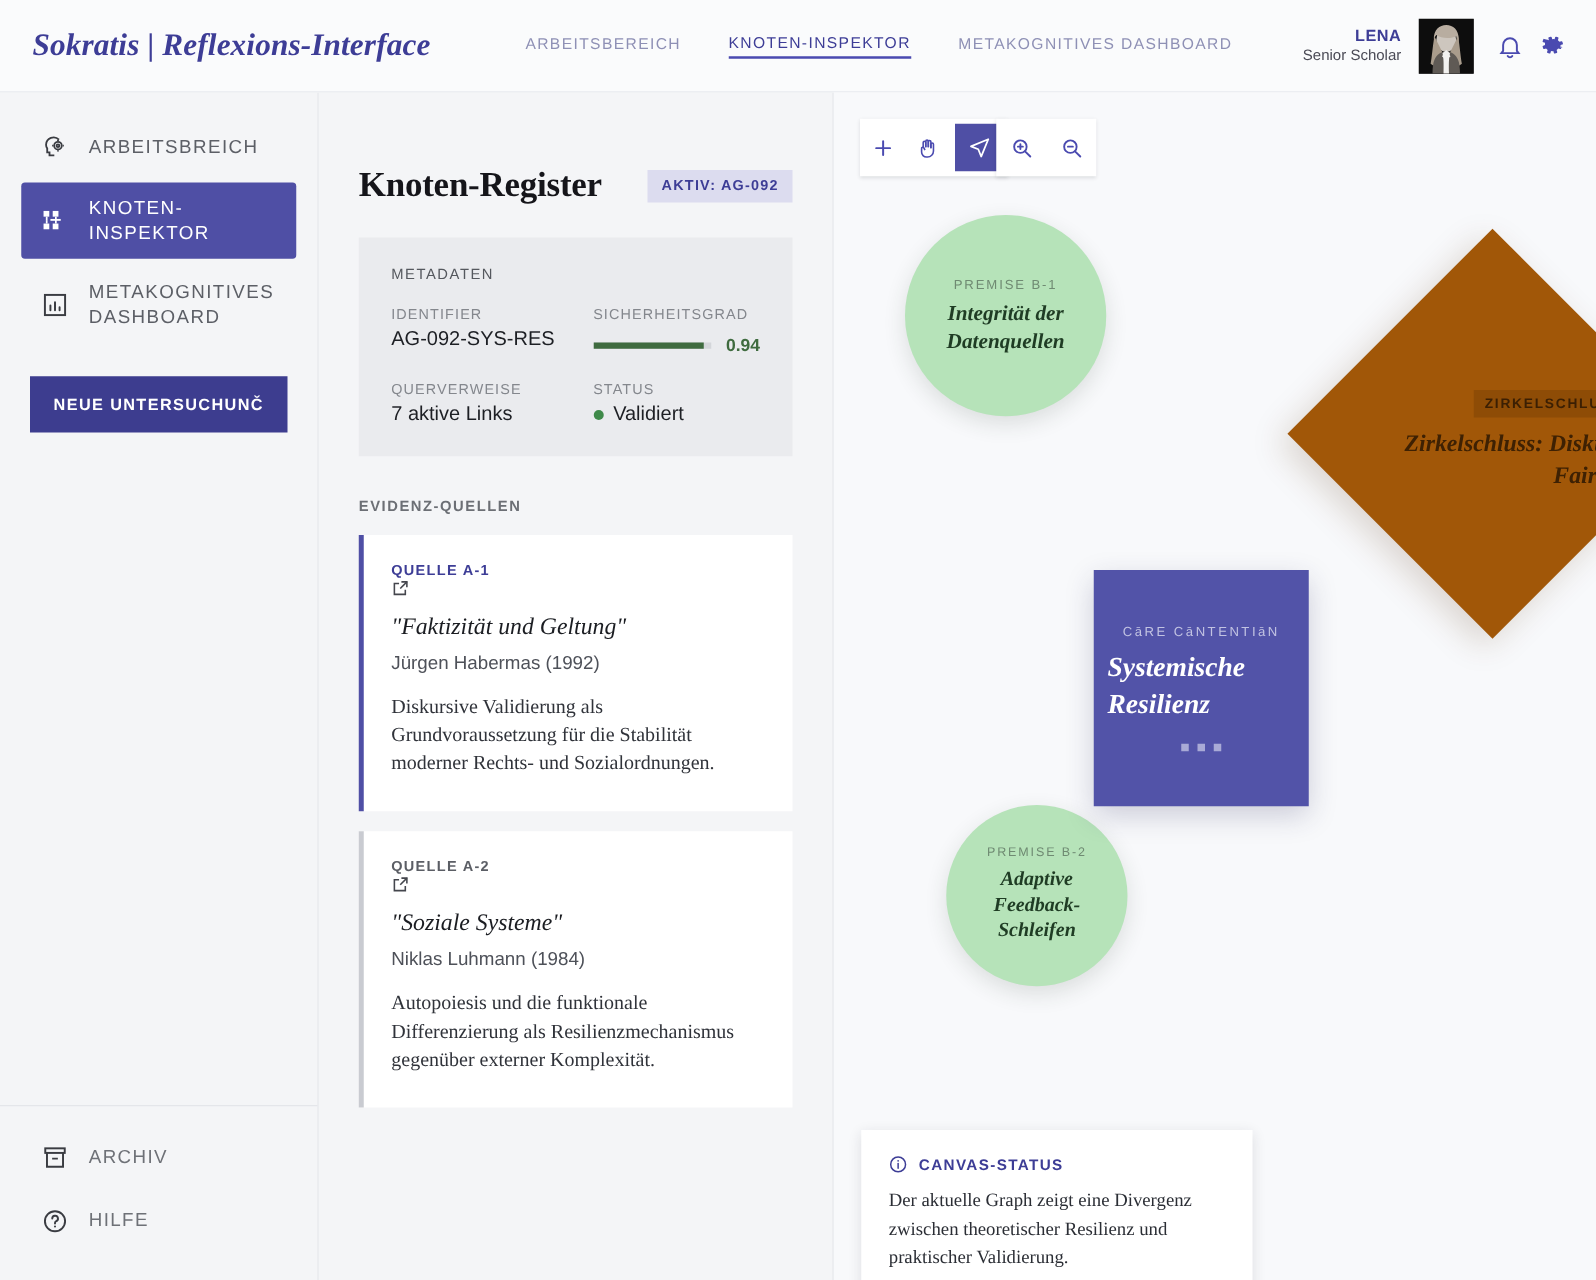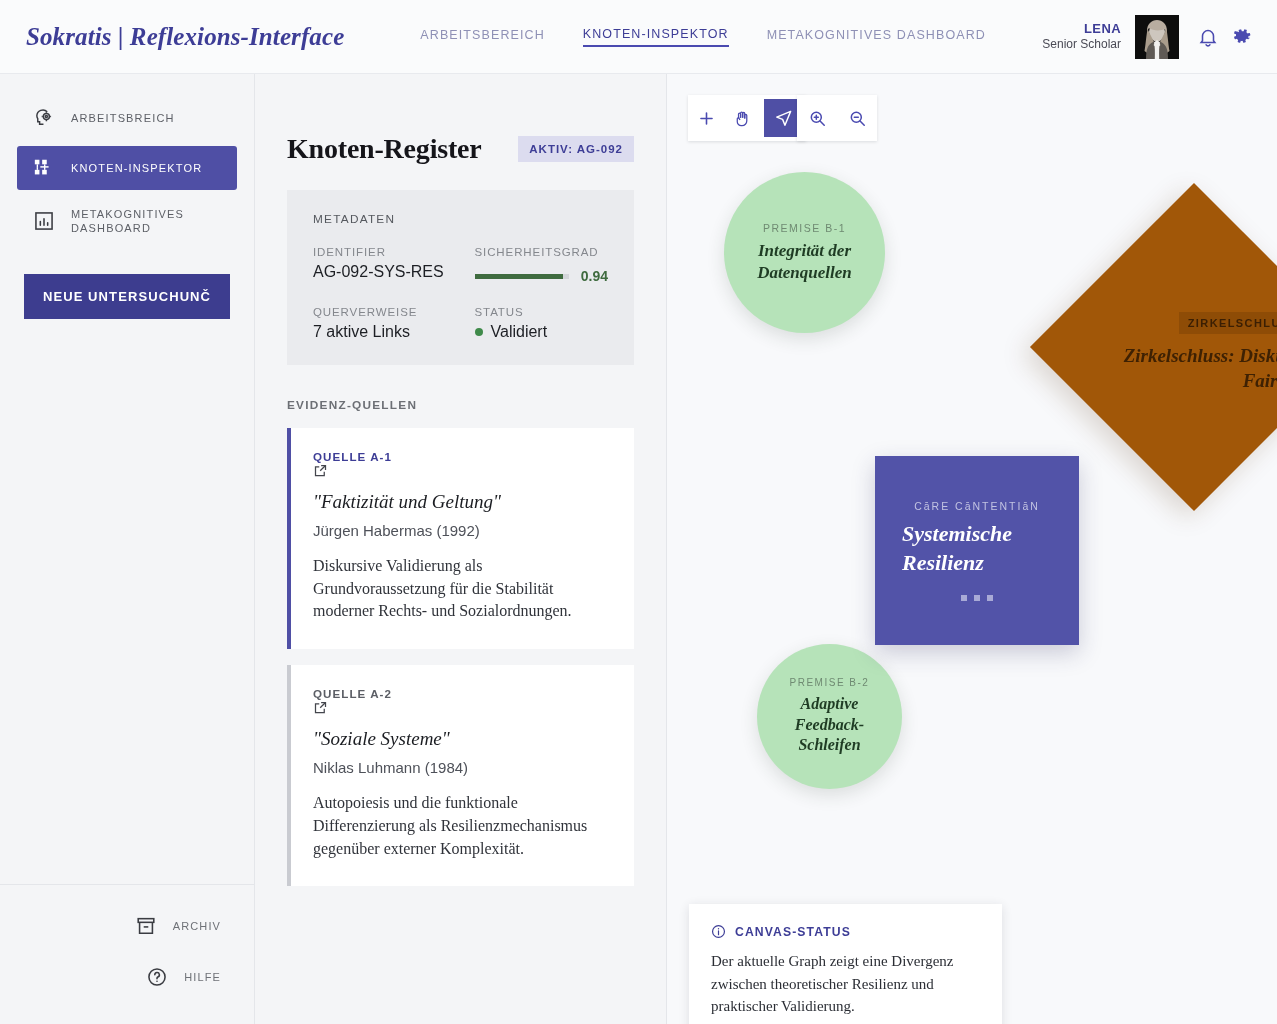--- a/index.html
+++ b/index.html
@@ -53,33 +53,33 @@
     display: flex; flex-direction: column;
     padding-top: 22px;
   }
   .nav-item {
     display: flex; align-items: center; gap: 16px;
     margin: 0 17px; padding: 11px 16px;
     border-radius: 3px; cursor: pointer;
     color: #5c5f66;
   }
   .nav-item .ico { width: 22px; height: 22px; flex: 0 0 22px; color: #3a3c42; }
-  .nav-label { font-size: 11px; letter-spacing: 1.15px; line-height: 1.3; }
+  .nav-label { font-size: 15px; letter-spacing: 1.15px; line-height: 1.3; }
   .nav-item.active { background: #4f4fa5; color: #ffffff; }
   .nav-item.active .ico { color: #ffffff; }
   .new-btn {
     margin: 27px 24px 0 24px; height: 45px;
     background: #3d3d8f; color: #fff;
     display: flex; align-items: center; justify-content: center;
     font-size: 13px; font-weight: bold; letter-spacing: 1.1px;
     cursor: pointer; overflow: hidden; white-space: nowrap;
   }
   .sidebar-spacer { flex: 1; }
   .sidebar-bottom { border-top: 1px solid #e4e6ea; padding: 20px 0 26px 0; }
-  .sidebar-bottom .nav-item { padding: 10px 16px; justify-content: flex-end; }
+  .sidebar-bottom .nav-item { padding: 10px 16px; }
   .sidebar-bottom .nav-label { color: #6e7177; letter-spacing: 1.1px; }
 
   
   .register {
     width: 412px; min-width: 412px;
     background: #f4f5f7;
     border-right: 1px solid #e4e6ea;
     padding: 28px 32px 0 32px;
     overflow: hidden;
   }
@@ -441,21 +441,21 @@
       </div>
 
       <div class="node" style="left:90px; top:570px;">
         <div class="node-circle" style="width:145px;height:145px;">
           <div class="node-kicker" style="font-size:10px;">PREMISE B-2</div>
           <div class="node-title" style="font-size:16px;width:92px;">Adaptive Feedback-Schleifen</div>
         </div>
       </div>
 
       <div class="node" style="left:208px; top:382px;">
-        <div class="node-square" style="width:204px;height:189px;">
+        <div class="node-square" style="width:172px;height:189px;">
           <div class="node-kicker">CāRE CāNTENTIāN</div>
           <div class="node-title" style="width:150px;">Systemische Resilienz</div>
           <div class="sq-dots">
               <i></i>
               <i></i>
               <i></i>
             </div>
         </div>
       </div>
 

